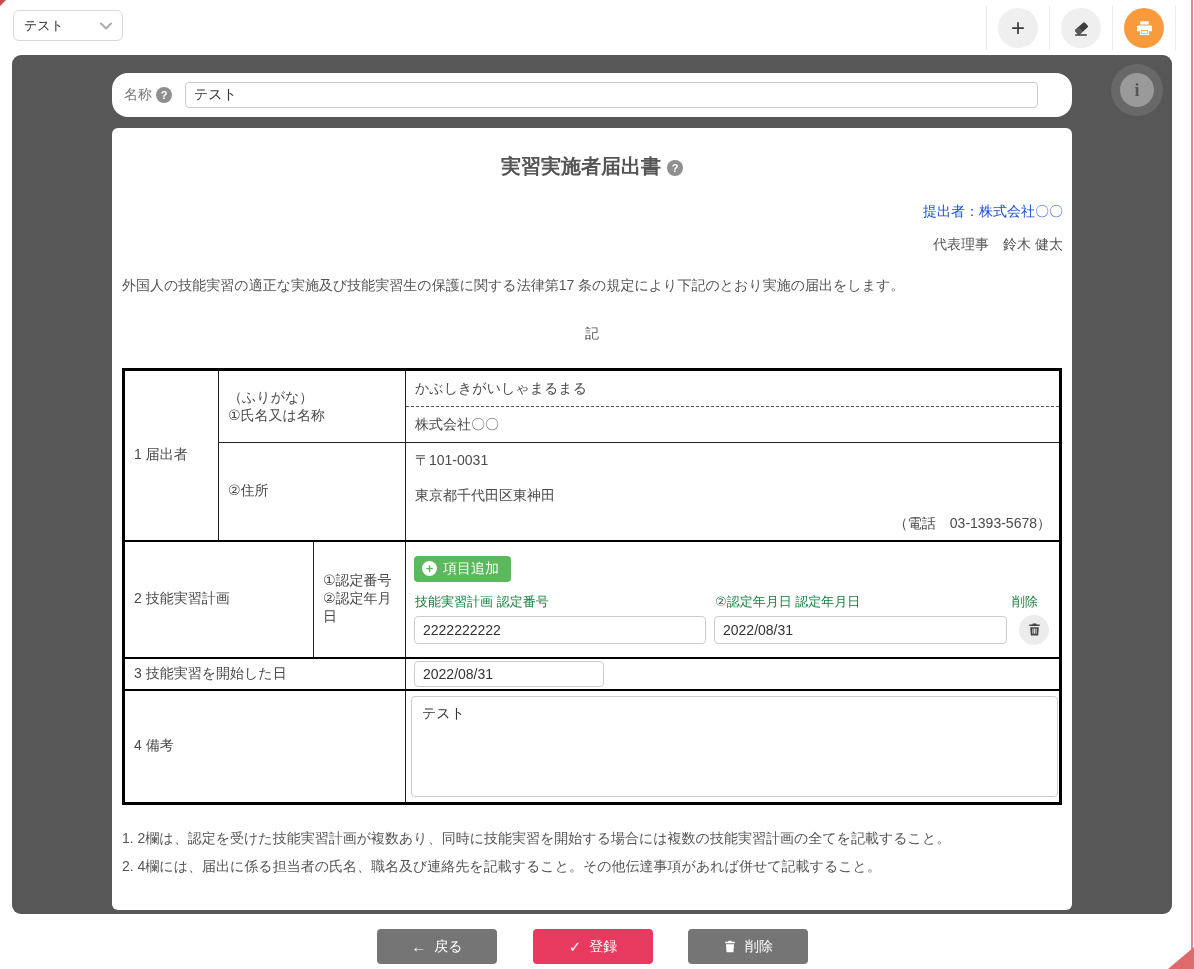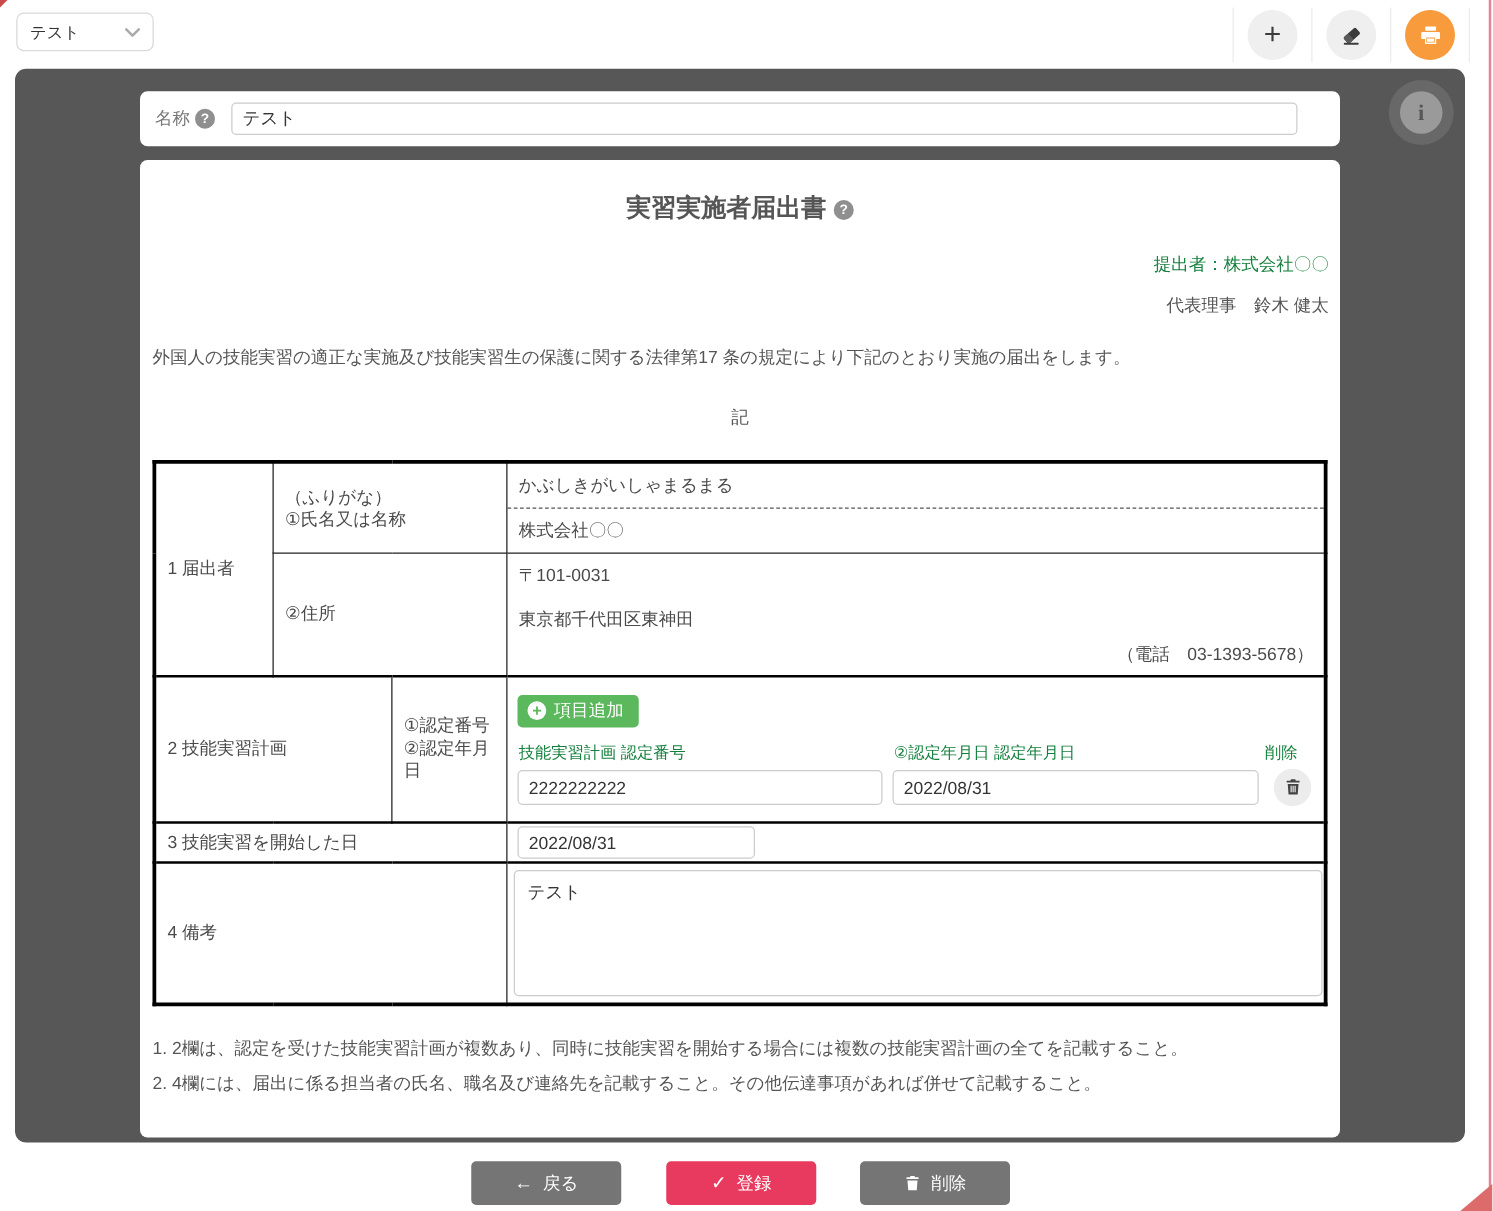--- a/index.html
+++ b/index.html
@@ -40,21 +40,21 @@
     cursor:pointer;
   }
   .info-circle {
     width:34px; height:34px; border-radius:50%; background:#9a9a9a;
     display:flex; align-items:center; justify-content:center;
     font-family:"Liberation Serif","DejaVu Serif",serif;
     font-weight:bold; font-size:18px; color:#575757;
   }
   .name-bar {
     position:absolute; left:100px; top:18px; width:960px; height:44px;
-    background:#fff; border-radius:6px;
+    background:#fff; border-radius:16px;
   }
   .name-bar .lbl { position:absolute; left:12px; top:13px; font-size:14px; color:#777; }
   .help-badge {
     display:inline-flex; width:16px; height:16px; border-radius:50%; background:#8f8f8f;
     color:#fff; font-size:11px; font-weight:bold; align-items:center; justify-content:center;
     vertical-align:middle; cursor:pointer;
   }
   .name-bar .help-badge { position:absolute; left:44px; top:14px; }
   .name-input {
     position:absolute; left:73px; top:9px; width:853px; height:26px;
@@ -64,21 +64,21 @@
   
   .card {
     position:absolute; left:100px; top:73px; width:960px; height:782px;
     background:#fff; border-radius:6px;
   }
   .doc-title {
     position:absolute; left:0; top:25px; width:100%; text-align:center;
     font-size:20px; font-weight:bold; color:#555;
   }
   .doc-title .help-badge { margin-left:6px; }
-  .submitter { position:absolute; right:9px; top:75px; font-size:14px; color:#15803d; }
+  .submitter { position:absolute; right:9px; top:75px; font-size:14px; color:#1d4ed8; }
   .representative { position:absolute; right:9px; top:108px; font-size:14px; color:#555; }
   .intro { position:absolute; left:10px; top:149px; font-size:14px; color:#555; }
   .record-mark { position:absolute; left:0; top:197px; width:100%; text-align:center; font-size:14px; color:#555; }
   
   .doc-table {
     position:absolute; left:10px; top:240px; width:940px;
     border-collapse:collapse; table-layout:fixed; border:3px solid #000;
     font-size:14px; color:#4a4a4a;
   }
   .doc-table td { border:1px solid #222; vertical-align:middle; }

